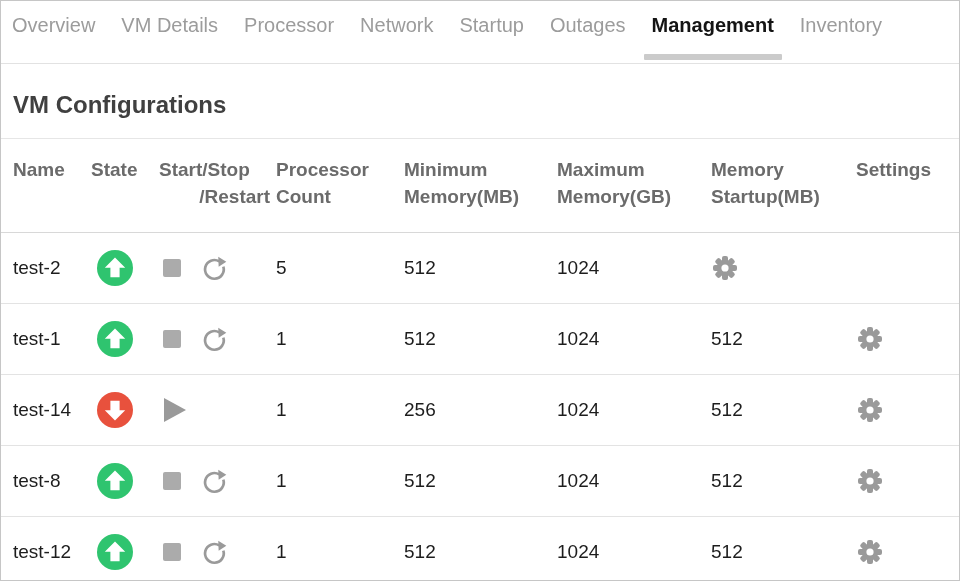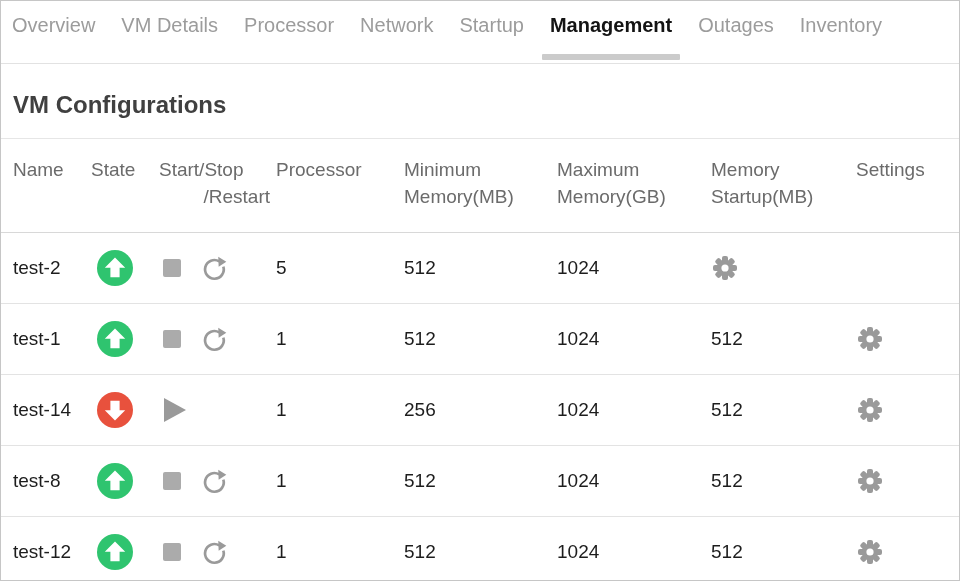--- a/index.html
+++ b/index.html
@@ -30,21 +30,21 @@
     padding:27px 12px 19px 12px; border-bottom:1px solid #e6e6e6;
   }
   
   .grid-row {
     display:grid;
     grid-template-columns:78px 68px 117px 128px 153px 154px 145px 1fr;
     padding-left:12px;
   }
   .thead { border-bottom:1px solid #d8d8d8; padding-top:17px; padding-bottom:16px; min-height:94px; }
   .th {
-    font-size:19px; font-weight:normal; color:#6b6b6b; line-height:27px;
+    font-size:19px; font-weight:bold; color:#6b6b6b; line-height:27px;
   }
   .th .l2 { display:block; }
   .th.col-actions .l2 { text-align:right; padding-right:6px; }
   .row {
     height:71px; align-items:center; border-bottom:1px solid #e3e3e3;
     font-size:19px; color:#1d1d1d;
   }
   .cell { display:flex; align-items:center; }
   .cell.num { display:block; }
   .state-cell { padding-left:6px; }
@@ -56,31 +56,31 @@
 </head>
 <body>
 
 <div class="page">
   <nav class="tabbar">
       <div class="tab"><span>Overview</span></div>
       <div class="tab"><span>VM Details</span></div>
       <div class="tab"><span>Processor</span></div>
       <div class="tab"><span>Network</span></div>
       <div class="tab"><span>Startup</span></div>
+      <div class="tab"><span>Outages</span></div>
       <div class="tab active"><span>Management</span><div class="underline"></div></div>
-      <div class="tab"><span>Outages</span></div>
       <div class="tab"><span>Inventory</span></div>
     </nav>
   <h1 class="section-title">VM Configurations</h1>
   <div>
     <div class="grid-row thead">
         <div class="th col-name"><span class="l1">Name</span></div>
         <div class="th col-state"><span class="l1">State</span></div>
         <div class="th col-actions"><span class="l1">Start/Stop</span><span class="l2">/Restart</span></div>
-        <div class="th col-processor"><span class="l1">Processor</span></div>
+        <div class="th col-processor"><span class="l1">Processor</span><span class="l2">Count</span></div>
         <div class="th col-minmem"><span class="l1">Minimum</span><span class="l2">Memory(MB)</span></div>
         <div class="th col-maxmem"><span class="l1">Maximum</span><span class="l2">Memory(GB)</span></div>
         <div class="th col-startupmem"><span class="l1">Memory</span><span class="l2">Startup(MB)</span></div>
         <div class="th col-settings"><span class="l1">Settings</span></div>
       </div>
     <div>
         <div class="grid-row row">
           <div class="cell num">test-2</div>
           <div class="cell state-cell">
             <span style="display: inline-flex;">

